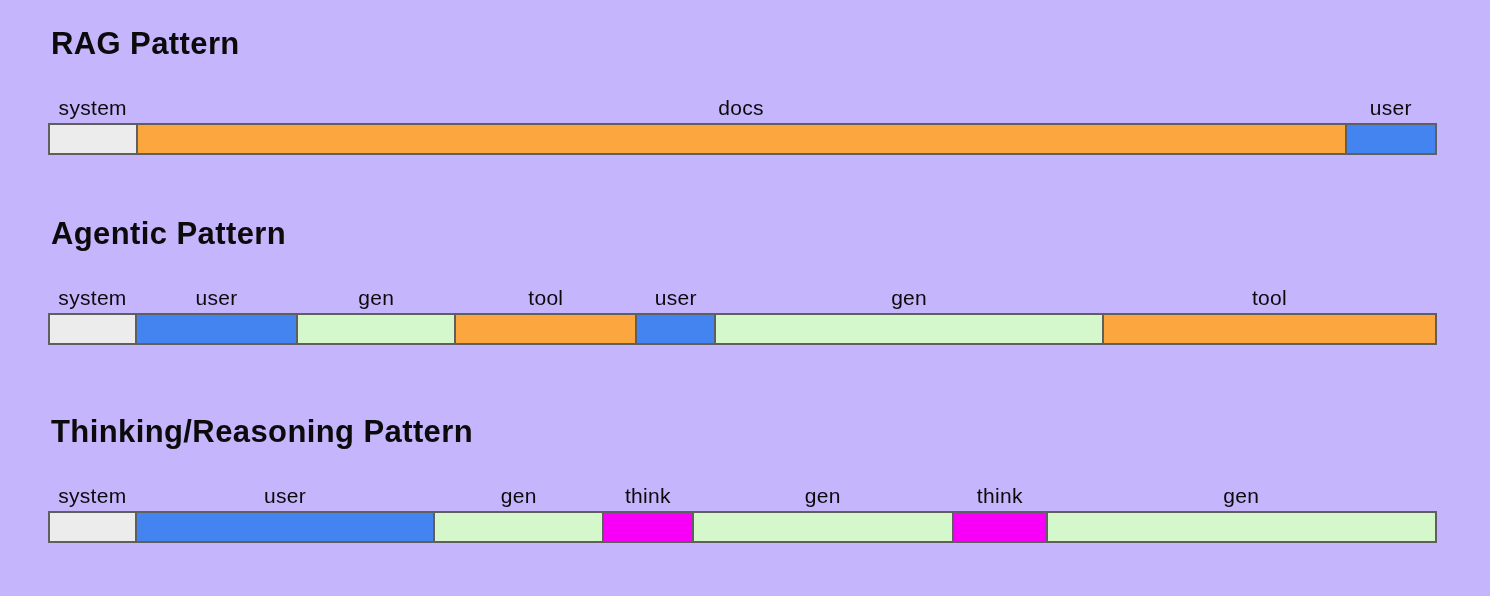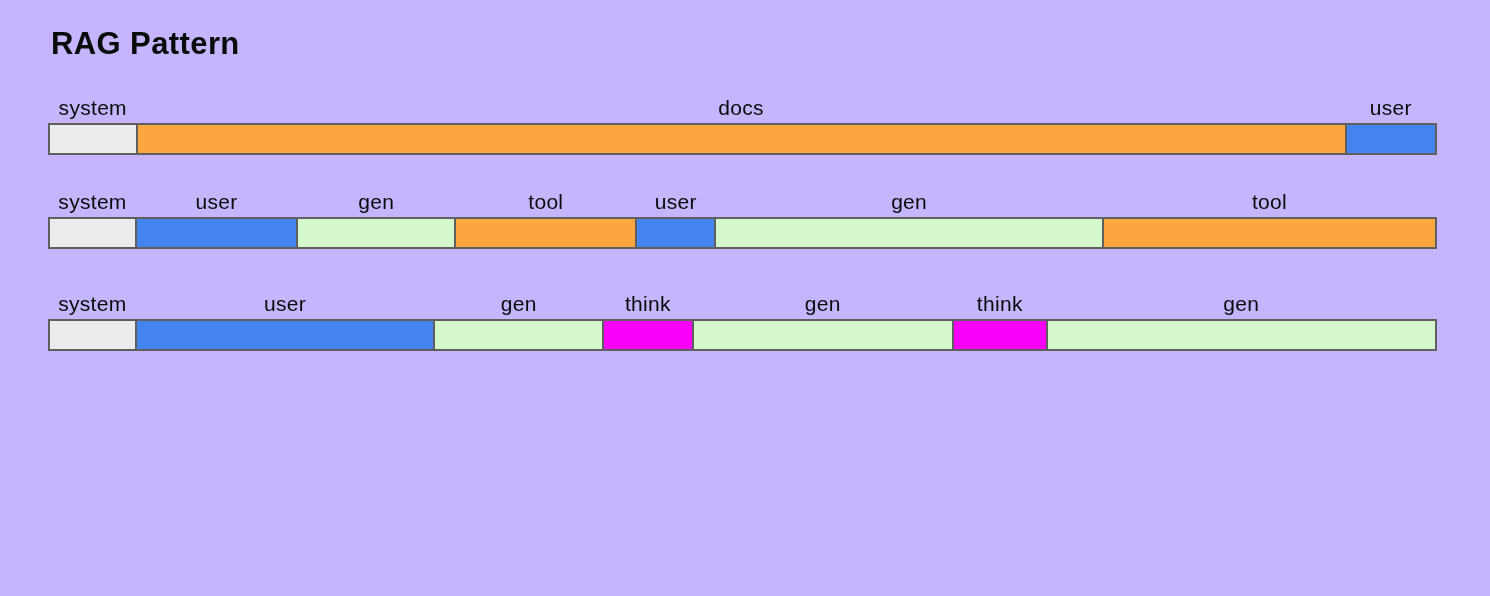--- a/index.html
+++ b/index.html
@@ -65,20 +65,21 @@
         </div>
         <div class="segment" style="flex: 1214 0 0px; background: rgb(252, 166, 63); border-color: rgb(95, 95, 95);">
           <span class="seg-label">docs</span>
         </div>
         <div class="segment" style="flex: 89 0 0px; background: rgb(68, 132, 240); border-color: rgb(95, 95, 95);">
           <span class="seg-label">user</span>
         </div>
       </div>
     </section>
     <section class="pattern">
+      <h2 class="pattern-title">Agentic Pattern</h2>
       <div class="bar">
         <div class="segment" style="flex: 86 0 0px; background: rgb(236, 236, 236); border-color: rgb(95, 95, 95);">
           <span class="seg-label">system</span>
         </div>
         <div class="segment" style="flex: 161 0 0px; background: rgb(68, 132, 240); border-color: rgb(95, 95, 95);">
           <span class="seg-label">user</span>
         </div>
         <div class="segment" style="flex: 158 0 0px; background: rgb(212, 248, 204); border-color: rgb(95, 95, 95);">
           <span class="seg-label">gen</span>
         </div>
@@ -90,20 +91,21 @@
         </div>
         <div class="segment" style="flex: 390 0 0px; background: rgb(212, 248, 204); border-color: rgb(95, 95, 95);">
           <span class="seg-label">gen</span>
         </div>
         <div class="segment" style="flex: 335 0 0px; background: rgb(252, 166, 63); border-color: rgb(95, 95, 95);">
           <span class="seg-label">tool</span>
         </div>
       </div>
     </section>
     <section class="pattern">
+      <h2 class="pattern-title">Thinking/Reasoning Pattern</h2>
       <div class="bar">
         <div class="segment" style="flex: 86 0 0px; background: rgb(236, 236, 236); border-color: rgb(95, 95, 95);">
           <span class="seg-label">system</span>
         </div>
         <div class="segment" style="flex: 301 0 0px; background: rgb(68, 132, 240); border-color: rgb(95, 95, 95);">
           <span class="seg-label">user</span>
         </div>
         <div class="segment" style="flex: 169 0 0px; background: rgb(212, 248, 204); border-color: rgb(95, 95, 95);">
           <span class="seg-label">gen</span>
         </div>

